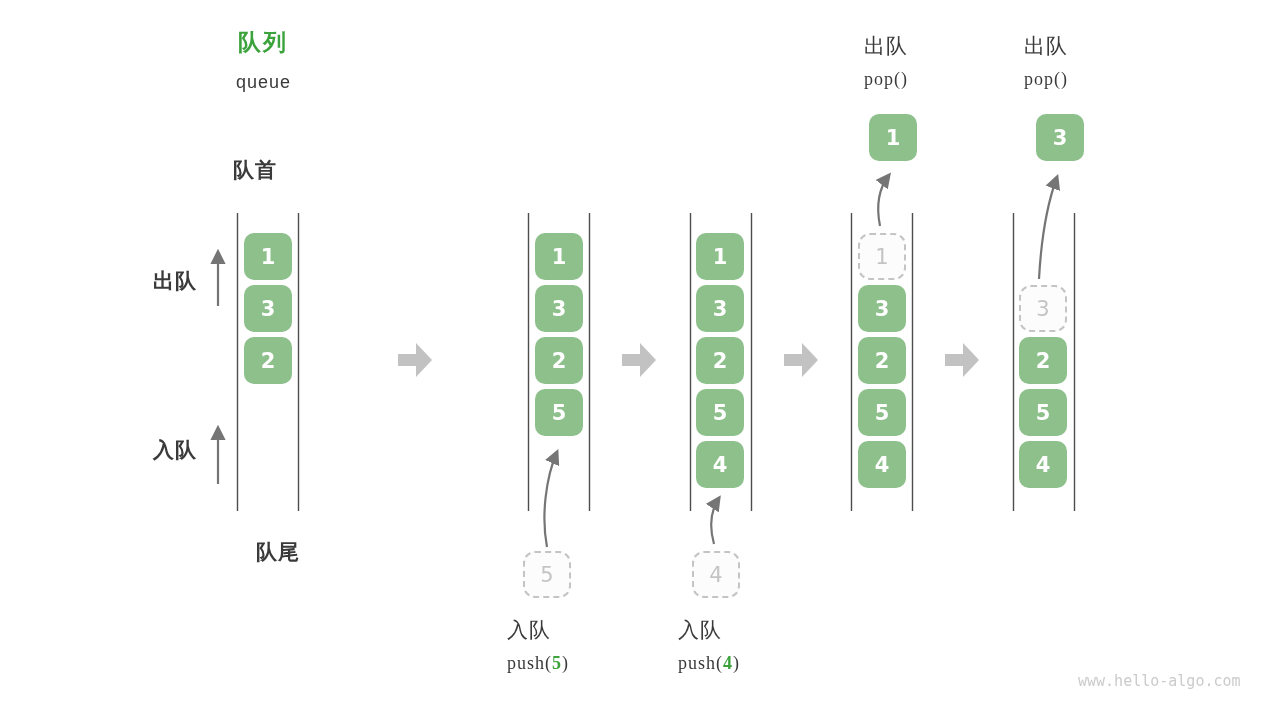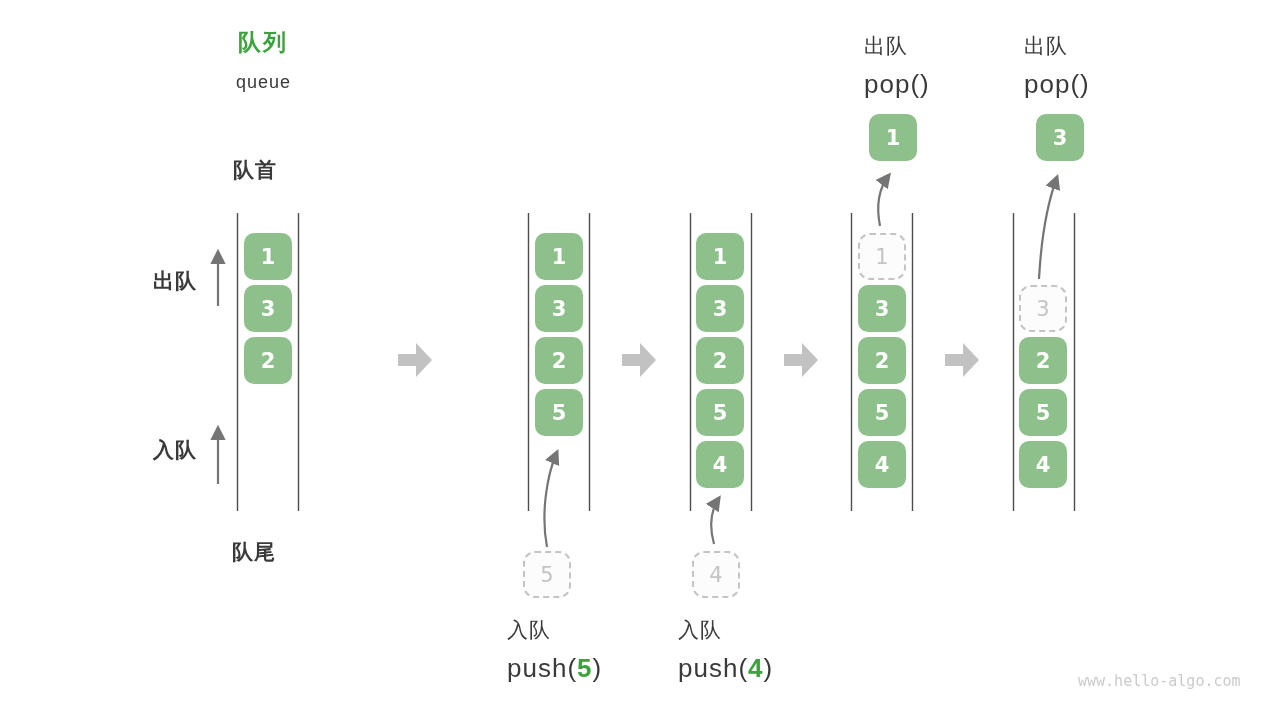--- a/index.html
+++ b/index.html
@@ -42,22 +42,22 @@
     background: #FCFCFC;
     border: 2px dashed var(--ghost-gray, #C4C4C4);
     color: var(--ghost-gray, #C4C4C4);
     font-weight: normal;
     border-radius: 12px;
   }
   .op { position: absolute; }
   .op-zh { font-size: 21px; letter-spacing: 1px; }
   .op-code {
     margin-top: 9px;
-    font-family: Liberation Sans, sans-serif;
-    font-size: 26px;
+    font-family: Liberation Serif, serif;
+    font-size: 18px;
     letter-spacing: 1px;
   }
   .op-code .arg { color: var(--green-text, #3CA33C); font-weight: bold; }
   .watermark {
     font-family: "DejaVu Sans Mono", "Liberation Mono", monospace;
     font-size: 15px;
     color: var(--watermark-gray, #CBCBCB);
   }
 </style>
 </head>
@@ -105,21 +105,21 @@
 
     <path d="M 547 547 C 541 516 546 477 557 452" fill="none" stroke="#757575" stroke-width="2.2" marker-end="url(#ah)"></path>
     <path d="M 714 544 C 709 526 711 510 719 498" fill="none" stroke="#757575" stroke-width="2.2" marker-end="url(#ah)"></path>
     <path d="M 880 226 C 876 206 879 188 889 175" fill="none" stroke="#757575" stroke-width="2.2" marker-end="url(#ah)"></path>
     <path d="M 1039 279 C 1041 242 1046 207 1057 177" fill="none" stroke="#757575" stroke-width="2.2" marker-end="url(#ah)"></path>
   </svg>
 
   <div class="abs title-zh" style="left:238px; top:27px">队列</div>
   <div class="abs title-en" style="left:236px; top:72px">queue</div>
   <div class="abs zh-bold" style="left:233px; top:156px">队首</div>
-  <div class="abs zh-bold" style="left:232px; top:538px">队尾</div>
+  <div class="abs zh-bold" style="left:256px; top:538px">队尾</div>
   <div class="abs zh-bold" style="left:153px; top:267px">出队</div>
   <div class="abs zh-bold" style="left:153px; top:436px">入队</div>
 
   <div class="box solid" style="left:244px; top:233px">1</div>
   <div class="box solid" style="left:244px; top:285px">3</div>
   <div class="box solid" style="left:244px; top:337px">2</div>
 
   <div class="box solid" style="left:535px; top:233px">1</div>
   <div class="box solid" style="left:535px; top:285px">3</div>
   <div class="box solid" style="left:535px; top:337px">2</div>

